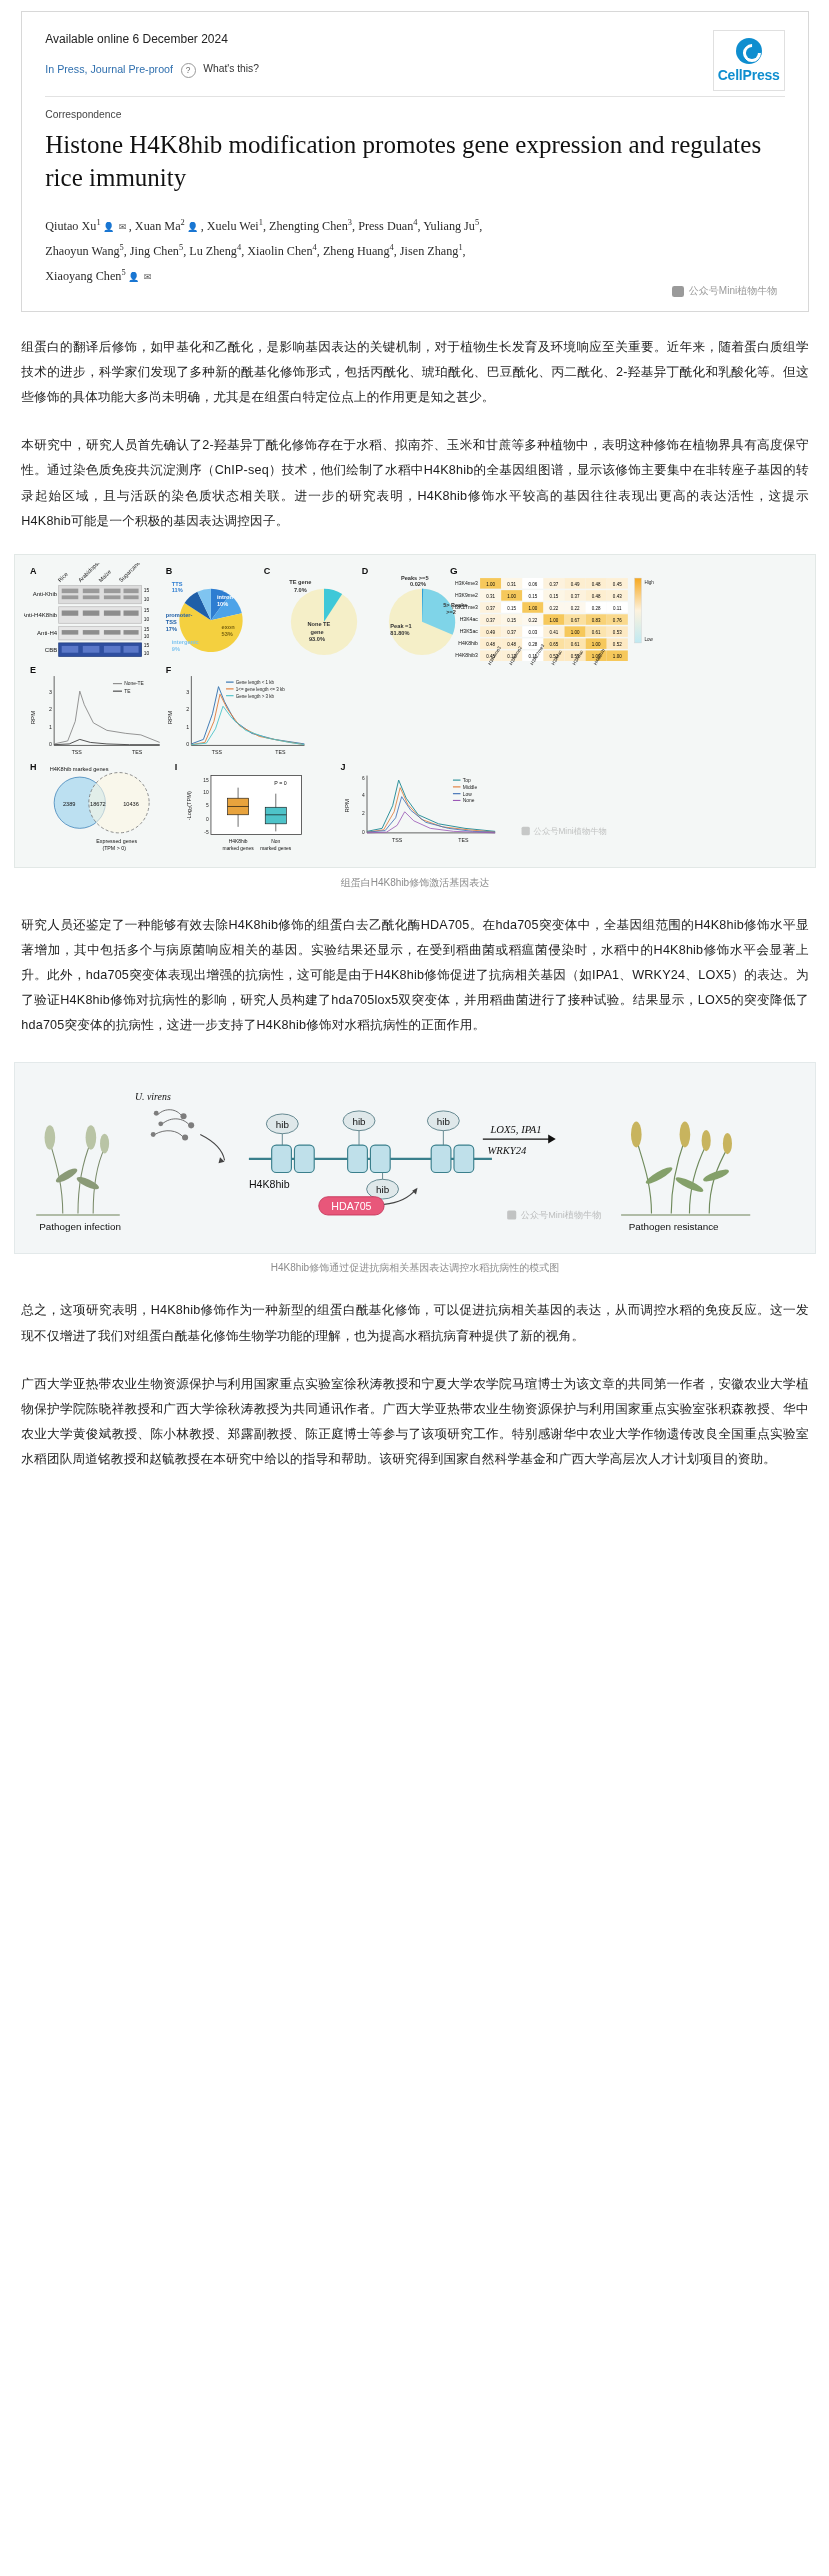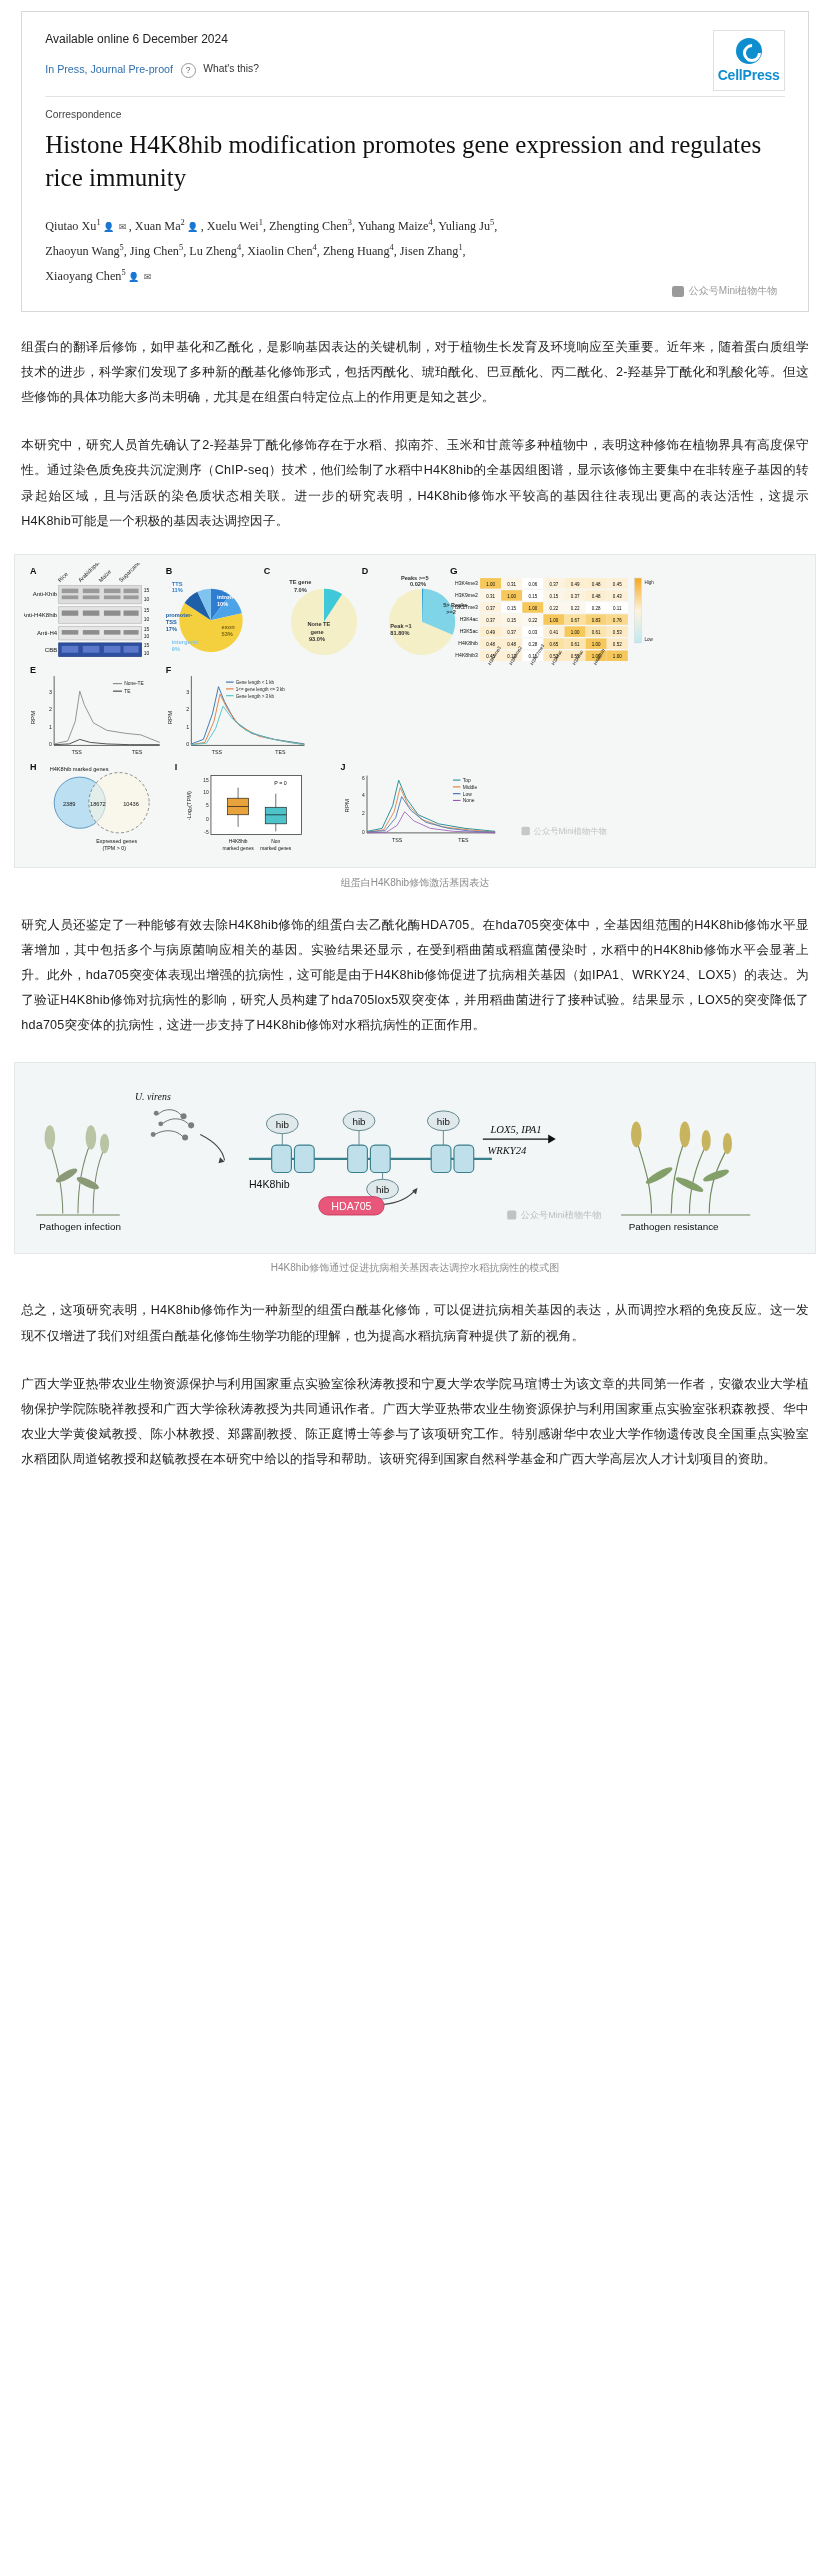--- a/index.html
+++ b/index.html
@@ -113,21 +113,21 @@
 
     <div class="corr">Correspondence</div>
 
     <div class="atitle">Histone H4K8hib modification promotes gene expression and regulates rice immunity</div>
 
     <div class="authors">
       <span>Qiutao Xu</span><span class="sup">1</span><span class="pico">👤</span><span class="pico">✉</span>,
       <span>Xuan Ma</span><span class="sup">2</span><span class="pico">👤</span>,
       <span>Xuelu Wei</span><span class="sup">1</span>,
       <span>Zhengting Chen</span><span class="sup">3</span>,
-      <span>Yuhang Maize</span><span class="sup">4</span>,
+      <span>Press Duan</span><span class="sup">4</span>,
       <span>Yuliang Ju</span><span class="sup">5</span>,
       <br>
       <span>Zhaoyun Wang</span><span class="sup">5</span>,
       <span>Jing Chen</span><span class="sup">5</span>,
       <span>Lu Zheng</span><span class="sup">4</span>,
       <span>Xiaolin Chen</span><span class="sup">4</span>,
       <span>Zheng Huang</span><span class="sup">4</span>,
       <span>Jisen Zhang</span><span class="sup">1</span>,
       <br>
       <span>Xiaoyang Chen</span><span class="sup">5</span><span class="pico">👤</span><span class="pico">✉</span>

